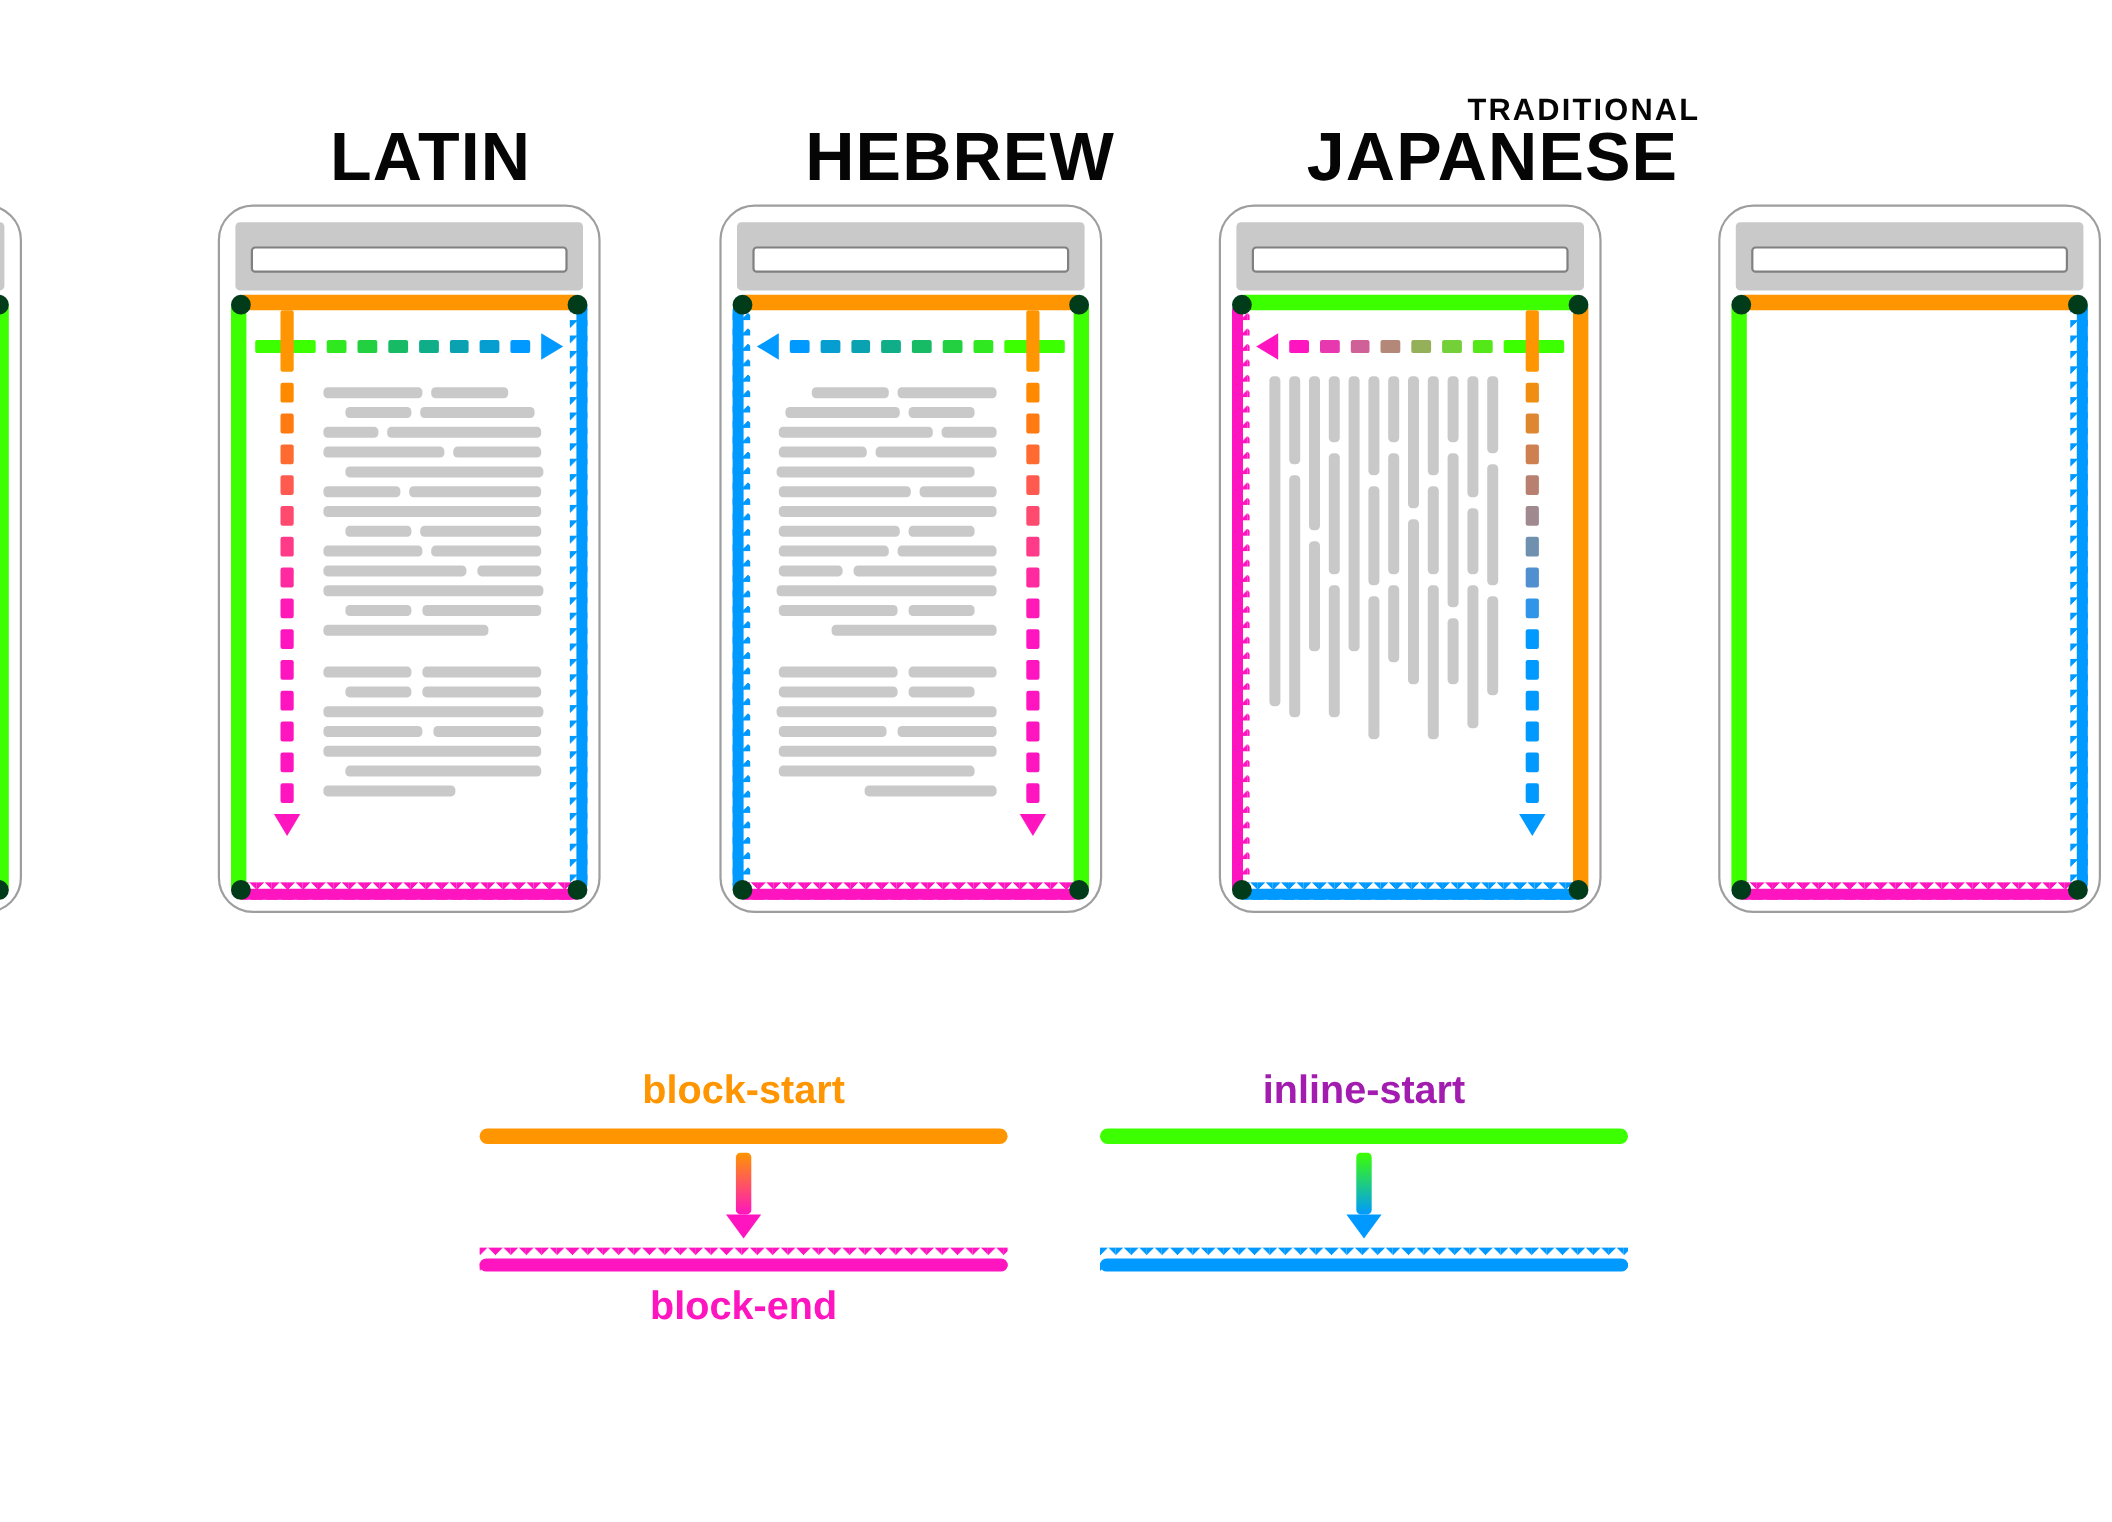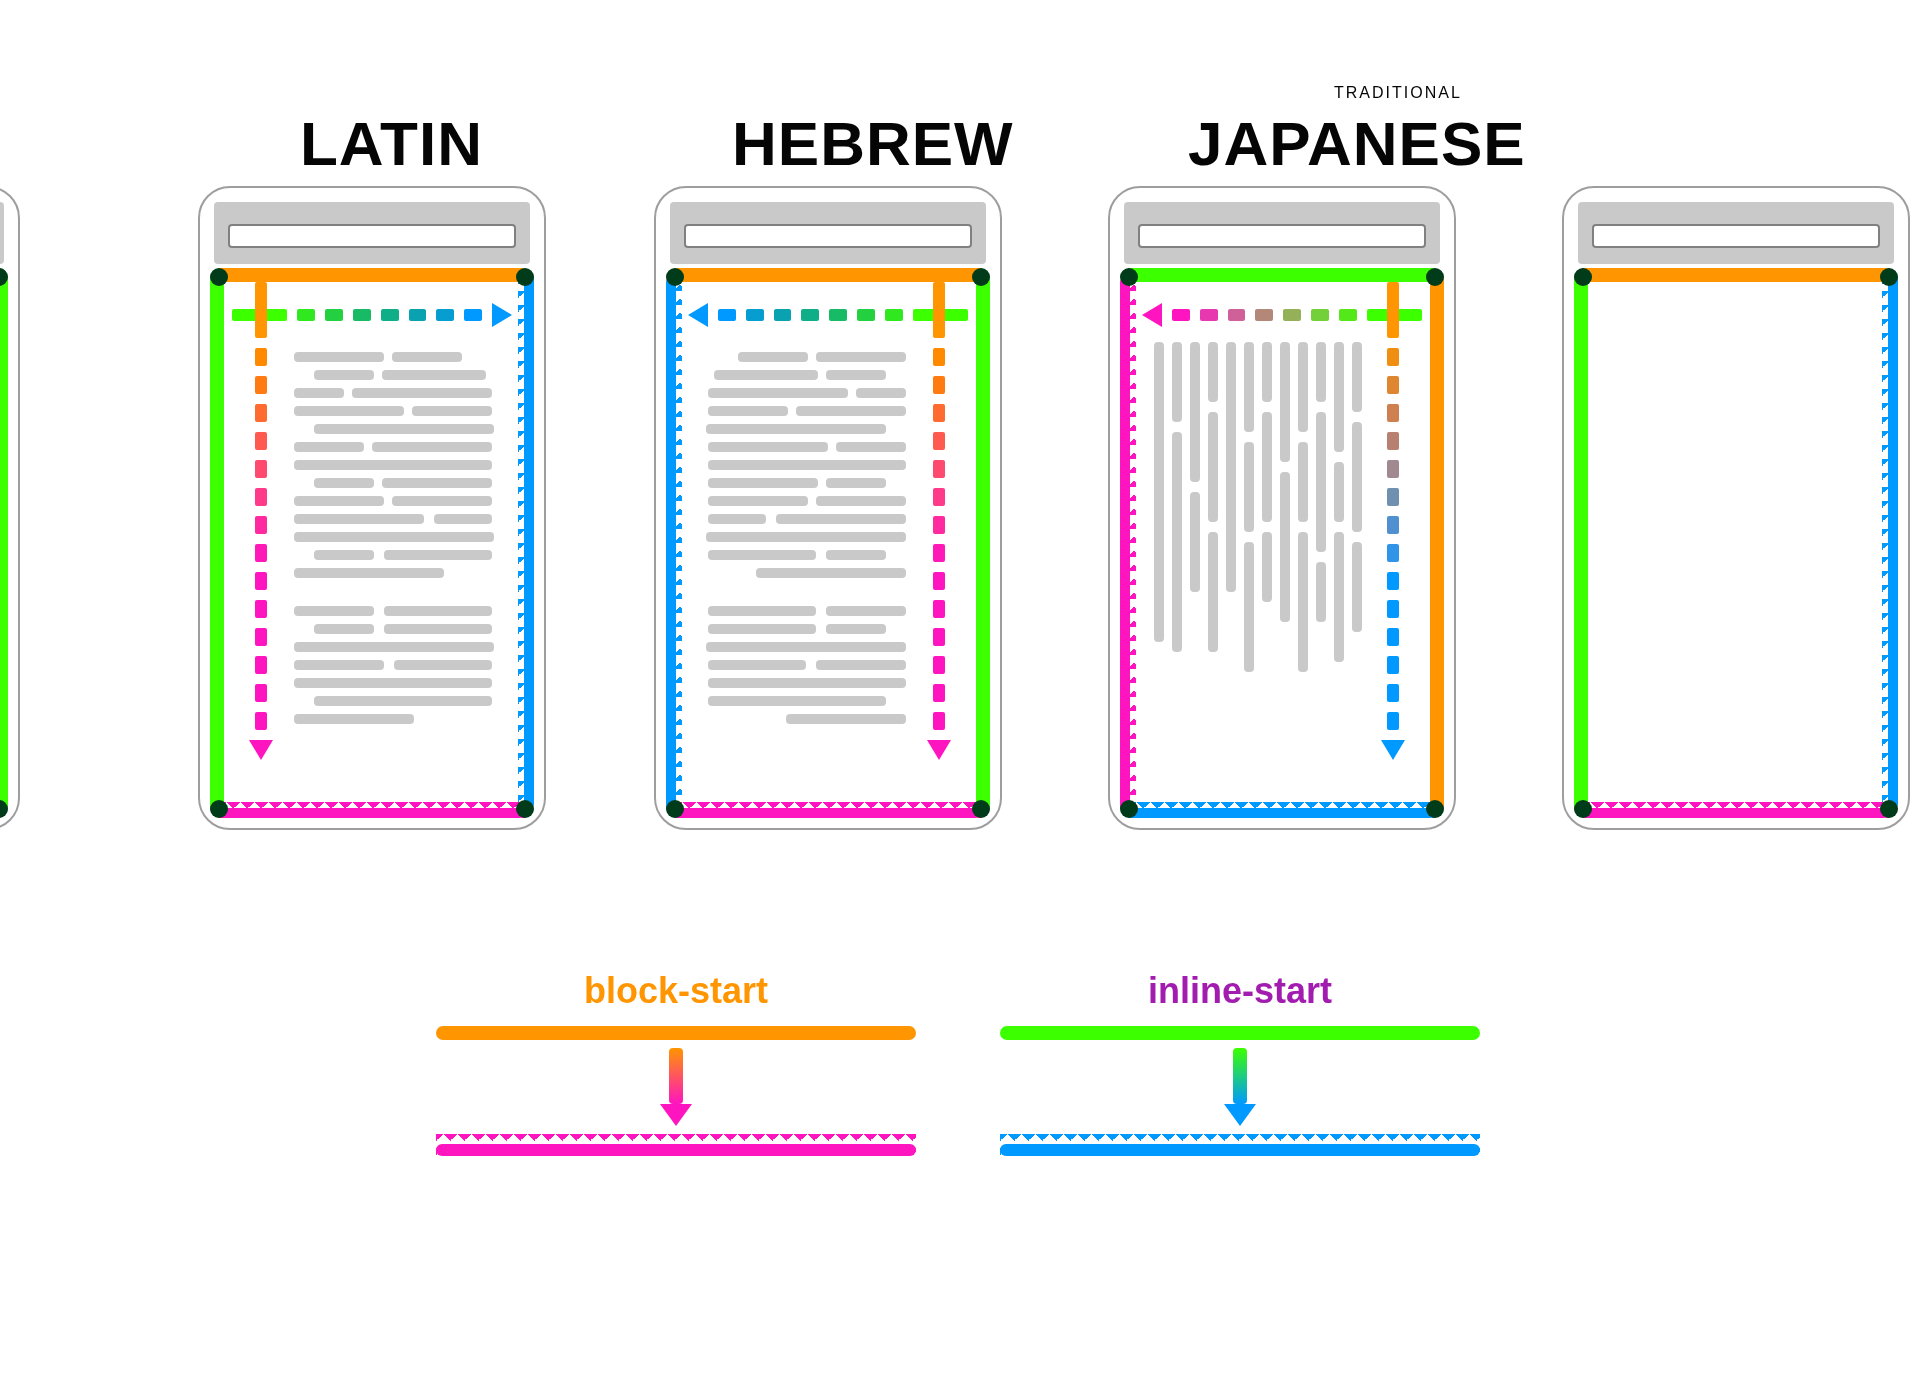--- a/index.html
+++ b/index.html
@@ -5,21 +5,21 @@
   * { box-sizing: border-box; margin: 0; padding: 0; }
   html, body { width: 1920px; height: 1384px; background: #fff; font-family: Arial, Helvetica, sans-serif; overflow: hidden; }
   .stage { position: relative; width: 1920px; height: 1384px; }
 
   
   .label { position: absolute; font-weight: 900; letter-spacing: 1px; color: #050505; }
   .label.main { font-size: 62px; top: 108px; }
   .label.latin   { left: 300px; }
   .label.hebrew  { left: 732px; }
   .label.japanese{ left: 1188px; text-align: right; }
-  .label.trad { font-size: 16px; top: 84px; left: 1334px; font-weight: 400; letter-spacing: 2px; }
+  .label.trad { font-size: 28px; top: 84px; left: 1334px; font-weight: 700; letter-spacing: 2px; }
 
   
   .phone { position: absolute; top: 186px; width: 348px; height: 644px; border: 2px solid #9e9e9e; border-radius: 32px; background: #fff; }
   .phone.p-off-l { left: -328px; }
   .phone.p-latin { left: 198px; }
   .phone.p-hebrew{ left: 654px; }
   .phone.p-jap   { left: 1108px; }
   .phone.p-off-r { left: 1562px; }
 
   .chrome { position: absolute; top: 14px; left: 14px; right: 14px; height: 62px; background: #c9c9c9; border-radius: 4px; }
@@ -407,20 +407,21 @@
   </div>
 
   <div class="legend block">
     <div class="leg-label" style="color:#ff9500;">block-start</div>
     <div class="leg-bar orange"></div>
     <div class="leg-arrow leg-a-block">
         <div class="shaft"></div>
         <div class="tip"></div>
       </div>
     <div class="leg-zig c-magenta"></div>
+    <div class="leg-label" style="color:#ff15c0;">block-end</div>
   </div>
 
   <div class="legend inline">
     <div class="leg-label" style="color:#a21caf;">inline-start</div>
     <div class="leg-bar green"></div>
     <div class="leg-arrow leg-a-inline">
         <div class="shaft"></div>
         <div class="tip"></div>
       </div>
     <div class="leg-zig c-blue"></div>

